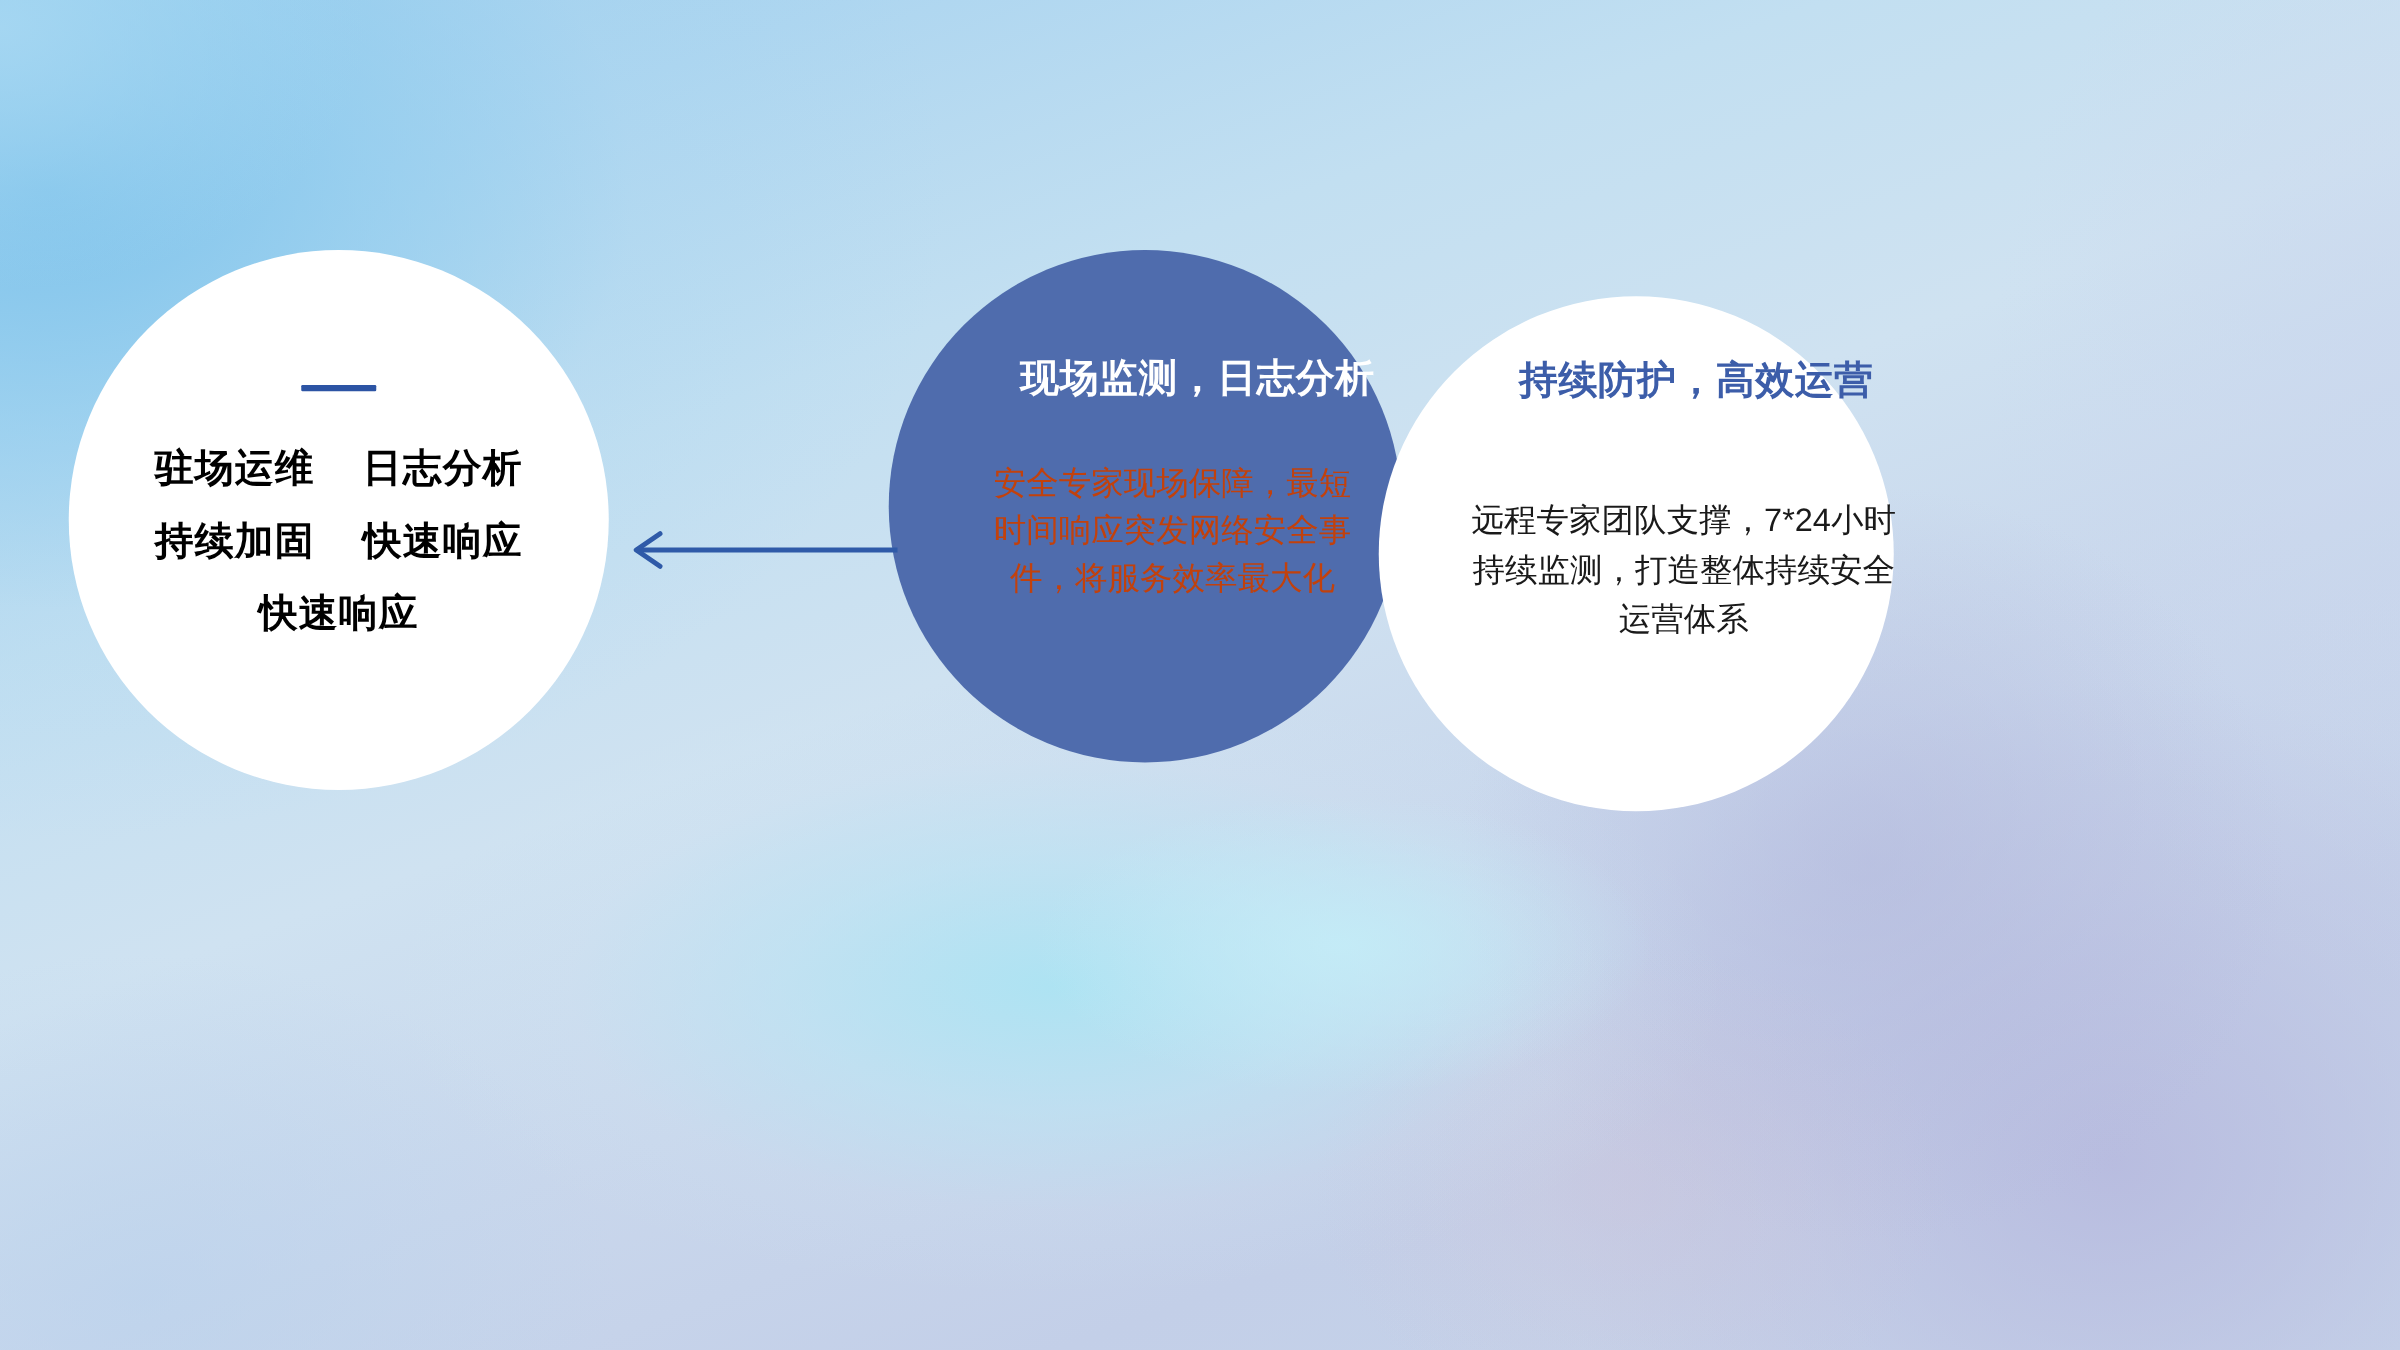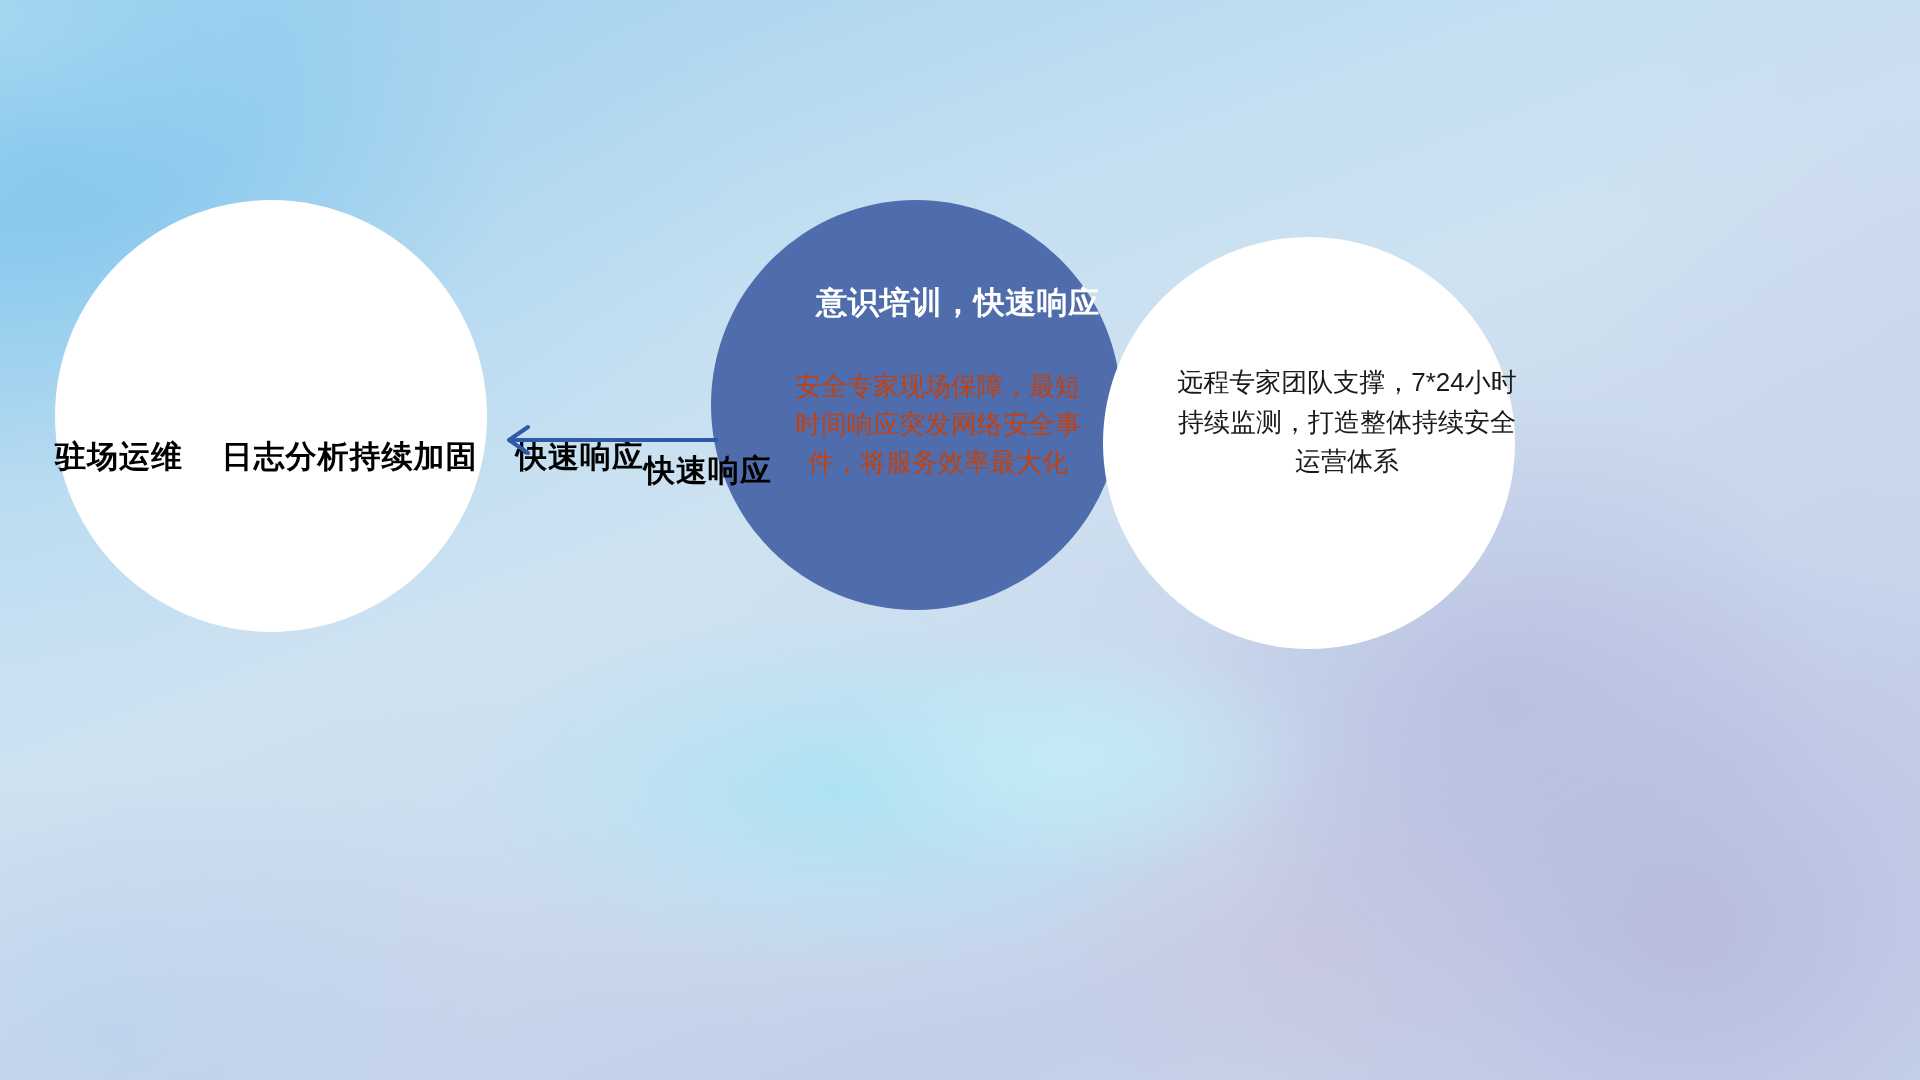--- a/index.html
+++ b/index.html
@@ -117,20 +117,21 @@
   }
 
   
   #left-content {
     position: absolute;
     left: 55px;
     top: 200px;
     width: 432px;
     height: 432px;
     display: flex;
+    flex-direction: column;
     align-items: center;
     justify-content: flex-start;
     padding-top: 108px;
     box-sizing: border-box;
   }
   #left-divider {
     width: 60px;
     height: 5px;
     background: #2c54a4;
     border-radius: 1px;
@@ -247,25 +248,26 @@
   <div class="circle" id="circle-right"></div>
 
   <div id="left-content">
     <div id="left-divider"></div>
     <div class="left-line">驻场运维    日志分析</div>
     <div class="left-line">持续加固    快速响应</div>
     <div class="left-line">快速响应</div>
   </div>
 
   <div id="middle-content">
-    <div id="middle-title">意识培训，快速响应</div>
+    <div id="middle-title">现场监测，日志分析</div>
     <div id="middle-body">安全专家现场保障，最短时间响应突发网络安全事件，将服务效率最大化</div>
   </div>
 
   <div id="right-content">
+    <div id="right-title">持续防护，高效运营</div>
     <div id="right-body">远程专家团队支撑，7*24小时持续监测，打造整体持续安全运营体系</div>
   </div>
 
   <svg id="arrow" viewBox="0 0 230 52">
     <line x1="228" y1="26" x2="22" y2="26" stroke="#2f5aa8" stroke-width="4"></line>
     <polyline points="38,13 19,26 38,39" fill="none" stroke="#2f5aa8" stroke-width="4" stroke-linecap="round" stroke-linejoin="round"></polyline>
   </svg>
 
 </div>
 

